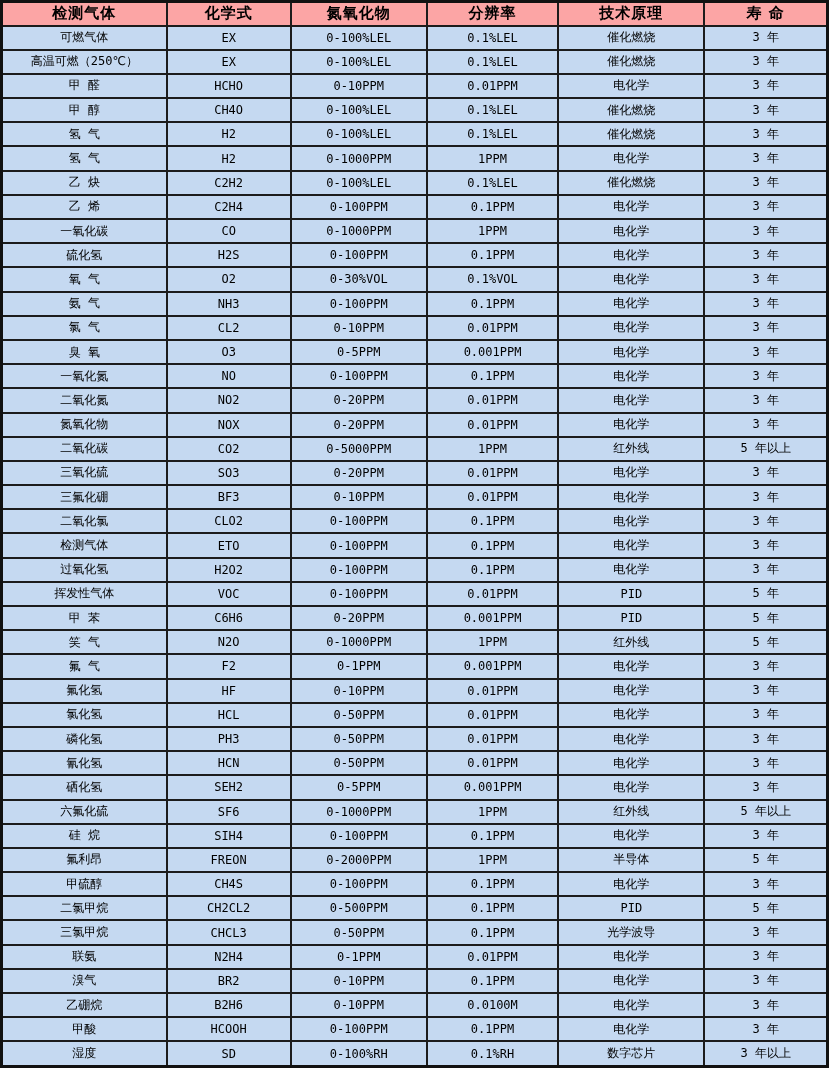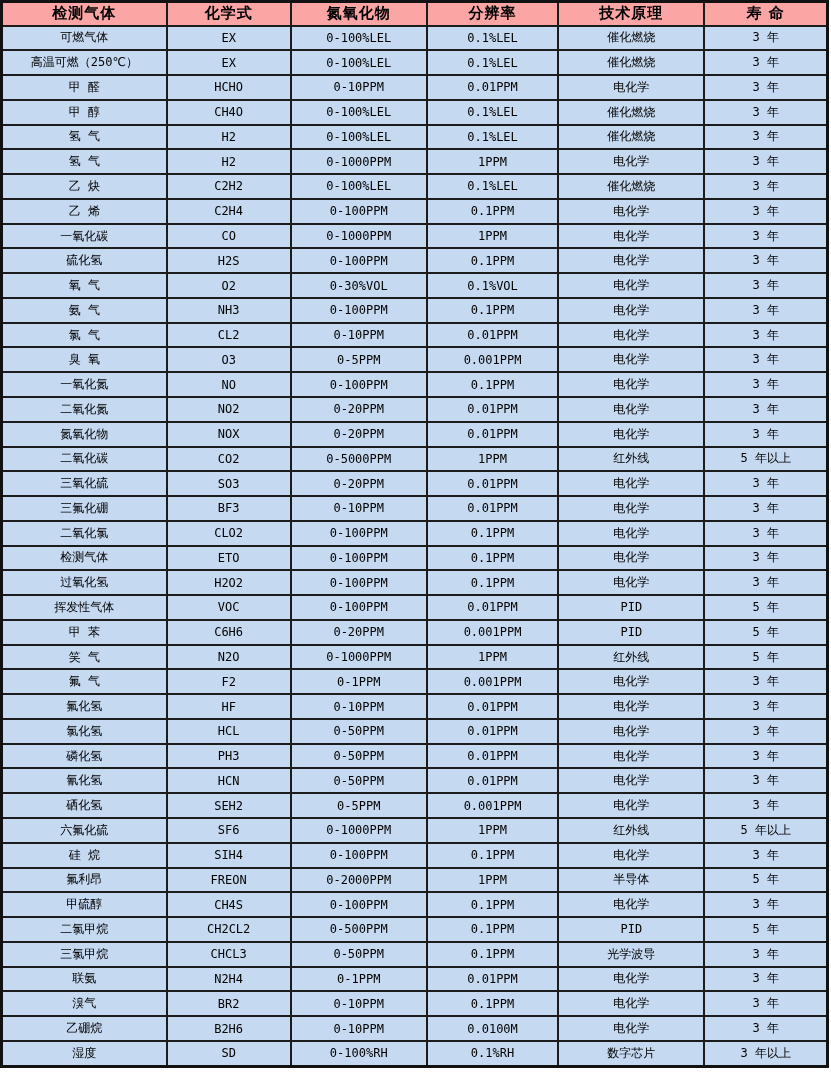--- a/index.html
+++ b/index.html
@@ -397,20 +397,28 @@
   </tr>
       <tr>
     <td>乙硼烷</td>
     <td>B2H6</td>
     <td>0-10PPM</td>
     <td>0.0100M</td>
     <td>电化学</td>
     <td>3 年</td>
   </tr>
       <tr>
+    <td>甲酸</td>
+    <td>HCOOH</td>
+    <td>0-100PPM</td>
+    <td>0.1PPM</td>
+    <td>电化学</td>
+    <td>3 年</td>
+  </tr>
+      <tr>
     <td>湿度</td>
     <td>SD</td>
     <td>0-100%RH</td>
     <td>0.1%RH</td>
     <td>数字芯片</td>
     <td>3 年以上</td>
   </tr>
     </tbody>
 </table>
 

